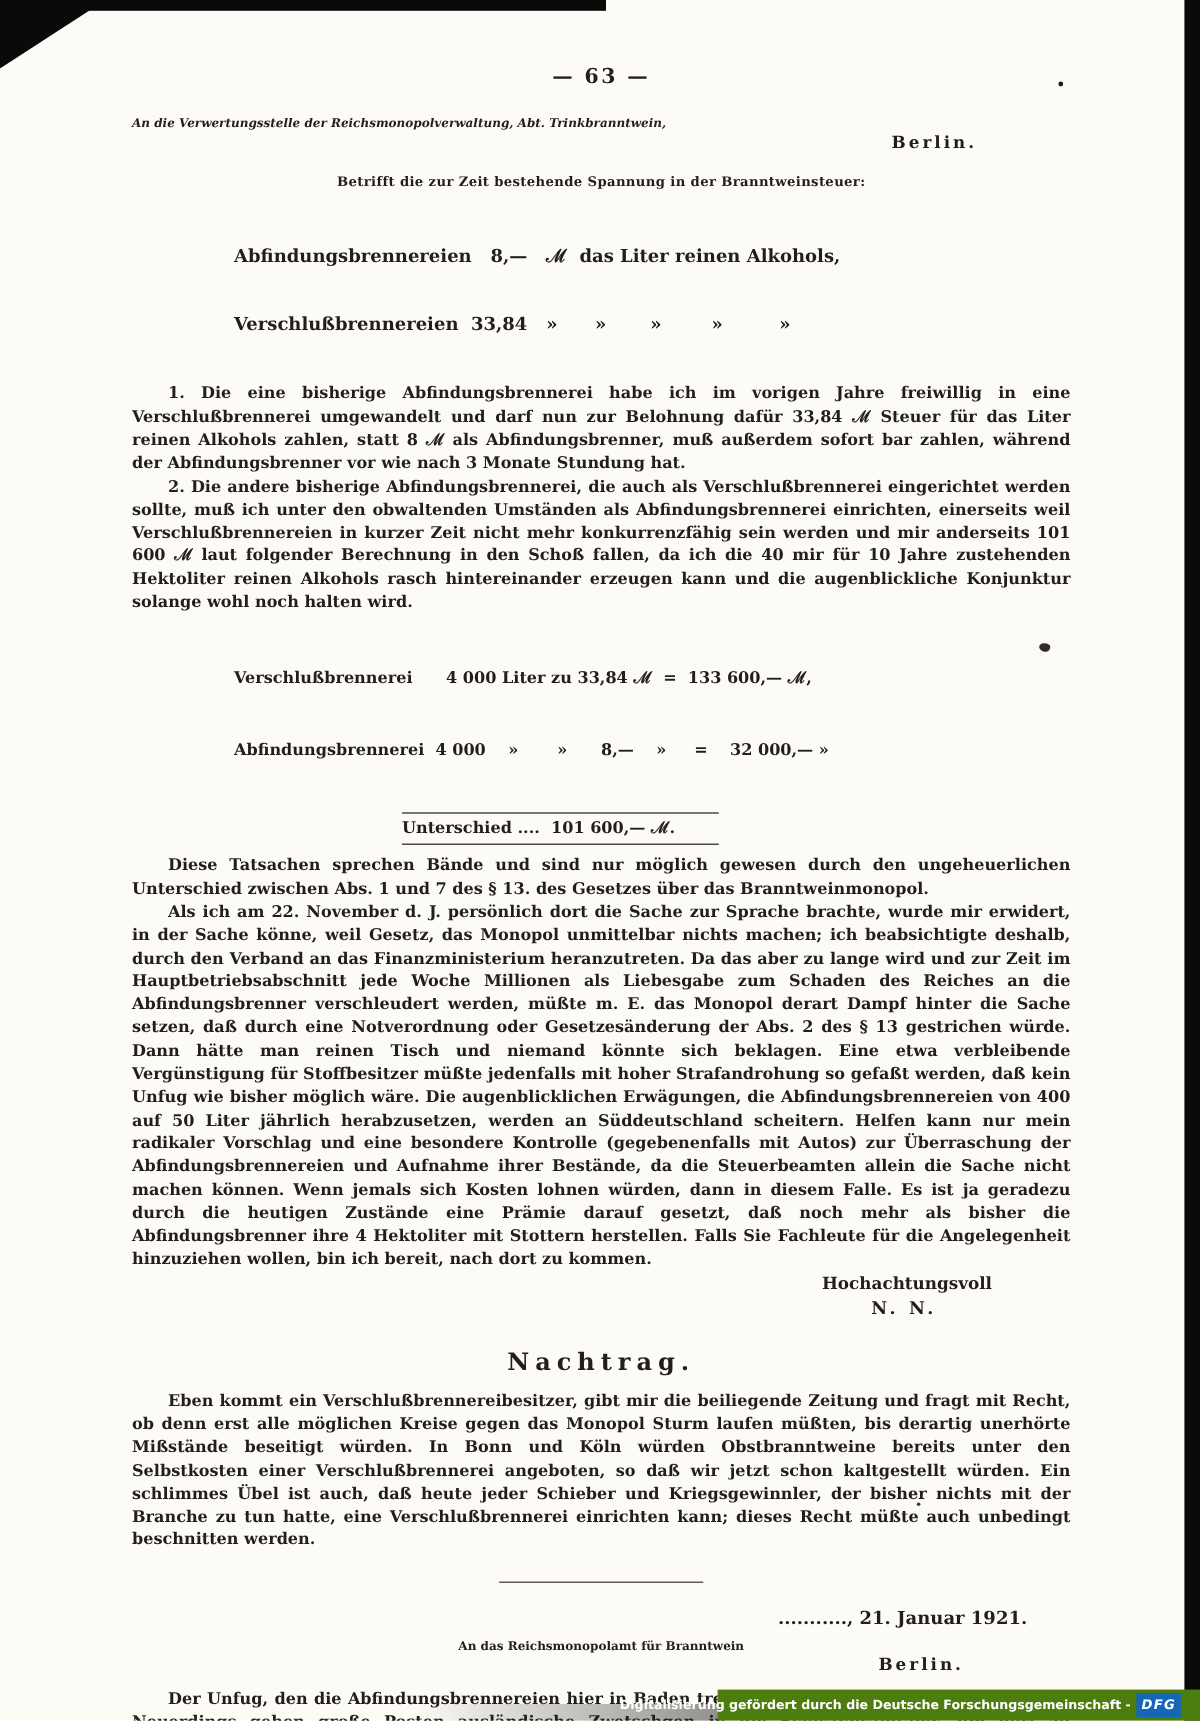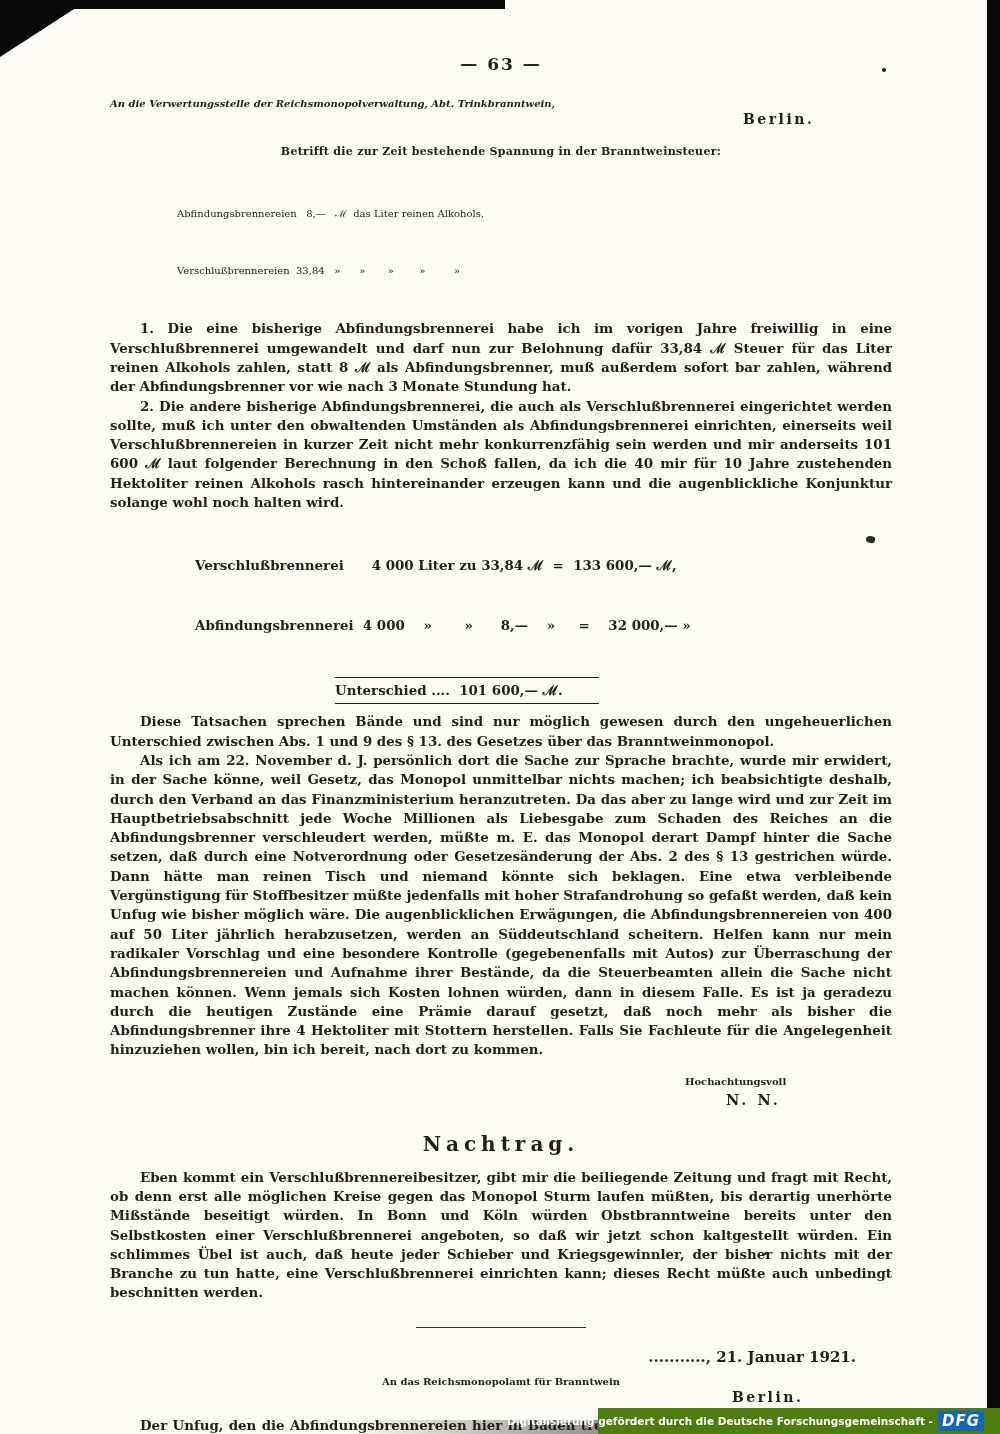--- a/index.html
+++ b/index.html
@@ -8,30 +8,30 @@
     background:#fcfbf6;
     font-family:"DejaVu Serif","Liberation Serif",serif;
     color:#221e19;
   }
   .content{position:relative;padding:54px 108px 0 110px;}
 
   .page-number{text-align:center;font-size:17px;font-weight:bold;letter-spacing:2px;}
   .addr1{margin-top:24px;text-align:left;font-size:10px;font-weight:bold;font-style:italic;}
   .addr2{margin-left:633px;font-size:14px;font-weight:bold;letter-spacing:2.5px;line-height:21px;}
   .subject{margin-top:15px;text-align:center;font-size:11px;font-weight:bold;letter-spacing:.3px;}
-  .rates{margin:7px 0 0 67px;font-size:10px;line-height:19.3px;font-weight:normal;white-space:pre;}
+  .rates{margin:7px 0 0 85px;font-size:15px;line-height:19.3px;font-weight:bold;white-space:pre;}
   .para{font-size:13.4px;line-height:19.3px;font-weight:bold;text-align:justify;text-indent:30px;margin:0;}
   .mt8{margin-top:8px;}
   .mt12{margin-top:12px;}
 
   .calc{margin:3px 0 2px 85px;font-size:13.4px;line-height:20px;font-weight:bold;white-space:pre;}
   .calc-rule{width:264px;margin:2px 0 2px 225px;border-top:1.6px solid #221e19;}
   .calc-total{margin-left:225px;font-size:13.4px;line-height:21px;font-weight:bold;white-space:pre;}
 
-  .closing{margin:16px 0 0 575px;font-size:10px;font-weight:bold;}
+  .closing{margin:2px 0 0 575px;font-size:14px;font-weight:bold;}
   .signature{margin:4px 0 0 616px;font-size:14.5px;font-weight:bold;letter-spacing:3px;}
 
   .nachtrag-head{margin-top:24px;text-align:center;font-size:20px;font-weight:bold;letter-spacing:5px;}
 
   .divider{width:170px;margin:24px auto 0;border-top:1.4px solid #38332c;height:0;}
   .dateline{margin-top:20px;text-align:right;padding-right:36px;font-size:15px;font-weight:bold;}
   .addr1-l2{margin-top:10px;text-align:center;font-size:10px;font-weight:bold;}
   .addr2-l2{margin-left:622px;font-size:14px;font-weight:bold;letter-spacing:2.5px;line-height:21px;}
 
   
@@ -43,21 +43,21 @@
   .speck-b{position:absolute;top:536px;left:866px;width:9px;height:7px;background:#2f2b26;border-radius:60% 40% 55% 50%;transform:rotate(18deg);}
   .speck-c{position:absolute;top:1252px;left:764px;width:3px;height:3px;background:#3a3a3a;border-radius:50%;}
   .noise{position:absolute;bottom:0;right:400px;width:255px;height:14px;
     background:linear-gradient(to left, rgba(40,40,40,.5), rgba(40,40,40,0));}
 
   
   .footer-bar{position:absolute;right:0;bottom:0;width:402px;height:26px;background:#4d7c0f;
     display:flex;align-items:center;justify-content:flex-end;gap:5px;padding-right:16px;box-sizing:border-box;
     font-family:"DejaVu Sans","Liberation Sans",sans-serif;}
   .footer-credit{color:#fff;font-size:10.5px;font-weight:bold;white-space:nowrap;}
-  .dfg-logo{background:#1466b8;color:#fff;font-size:15px;font-weight:bold;font-style:italic;
+  .dfg-logo{background:#1466b8;color:#fff;font-size:11px;font-weight:bold;font-style:italic;
     padding:3px 4px;letter-spacing:1px;line-height:14px;}
 </style>
 </head>
 <body>
 
 <div class="edge-top"></div>
 <div class="edge-corner"></div>
 <div class="edge-right"></div>
 <div class="speck-a"></div>
 <div class="speck-b"></div>
@@ -82,21 +82,21 @@
   <p class="para">2. Die andere bisherige Abfindungsbrennerei, die auch als Verschlußbrennerei eingerichtet werden sollte, muß ich unter den obwaltenden Umständen als Abfindungsbrennerei einrichten, einerseits weil Verschlußbrennereien in kurzer Zeit nicht mehr konkurrenzfähig sein werden und mir anderseits 101 600 ℳ laut folgender Berechnung in den Schoß fallen, da ich die 40 mir für 10 Jahre zustehenden Hektoliter reinen Alkohols rasch hintereinander erzeugen kann und die augenblickliche Konjunktur solange wohl noch halten wird.</p>
 
   <div class="calc">
     <div>Verschlußbrennerei      4 000 Liter zu 33,84 ℳ  =  133 600,— ℳ,</div>
     <div>Abfindungsbrennerei  4 000    »       »      8,—    »     =    32 000,— »</div>
   </div>
   <div class="calc-rule"></div>
   <div class="calc-total">Unterschied ....  101 600,— ℳ.</div>
   <div class="calc-rule"></div>
 
-  <p class="para mt8">Diese Tatsachen sprechen Bände und sind nur möglich gewesen durch den ungeheuerlichen Unterschied zwischen Abs. 1 und 9 des § 13. des Gesetzes über das Branntweinmonopol.</p>
+  <p class="para mt8">Diese Tatsachen sprechen Bände und sind nur möglich gewesen durch den ungeheuerlichen Unterschied zwischen Abs. 1 und 7 des § 13. des Gesetzes über das Branntweinmonopol.</p>
   <p class="para">Als ich am 22. November d. J. persönlich dort die Sache zur Sprache brachte, wurde mir erwidert, in der Sache könne, weil Gesetz, das Monopol unmittelbar nichts machen; ich beabsichtigte deshalb, durch den Verband an das Finanzministerium heranzutreten. Da das aber zu lange wird und zur Zeit im Hauptbetriebsabschnitt jede Woche Millionen als Liebesgabe zum Schaden des Reiches an die Abfindungsbrenner verschleudert werden, müßte m. E. das Monopol derart Dampf hinter die Sache setzen, daß durch eine Notverordnung oder Gesetzesänderung der Abs. 2 des § 13 gestrichen würde. Dann hätte man reinen Tisch und niemand könnte sich beklagen. Eine etwa verbleibende Vergünstigung für Stoffbesitzer müßte jedenfalls mit hoher Strafandrohung so gefaßt werden, daß kein Unfug wie bisher möglich wäre. Die augenblicklichen Erwägungen, die Abfindungsbrennereien von 400 auf 50 Liter jährlich herabzusetzen, werden an Süddeutschland scheitern. Helfen kann nur mein radikaler Vorschlag und eine besondere Kontrolle (gegebenenfalls mit Autos) zur Überraschung der Abfindungsbrennereien und Aufnahme ihrer Bestände, da die Steuerbeamten allein die Sache nicht machen können. Wenn jemals sich Kosten lohnen würden, dann in diesem Falle. Es ist ja geradezu durch die heutigen Zustände eine Prämie darauf gesetzt, daß noch mehr als bisher die Abfindungsbrenner ihre 4 Hektoliter mit Stottern herstellen. Falls Sie Fachleute für die Angelegenheit hinzuziehen wollen, bin ich bereit, nach dort zu kommen.</p>
 
   <div class="closing">Hochachtungsvoll</div>
   <div class="signature">N. N.</div>
 
   <div class="nachtrag-head">Nachtrag.</div>
   <p class="para mt12">Eben kommt ein Verschlußbrennereibesitzer, gibt mir die beiliegende Zeitung und fragt mit Recht, ob denn erst alle möglichen Kreise gegen das Monopol Sturm laufen müßten, bis derartig unerhörte Mißstände beseitigt würden. In Bonn und Köln würden Obstbranntweine bereits unter den Selbstkosten einer Verschlußbrennerei angeboten, so daß wir jetzt schon kaltgestellt würden. Ein schlimmes Übel ist auch, daß heute jeder Schieber und Kriegsgewinnler, der bisher nichts mit der Branche zu tun hatte, eine Verschlußbrennerei einrichten kann; dieses Recht müßte auch unbedingt beschnitten werden.</p>
 
   <div class="divider"></div>
 

